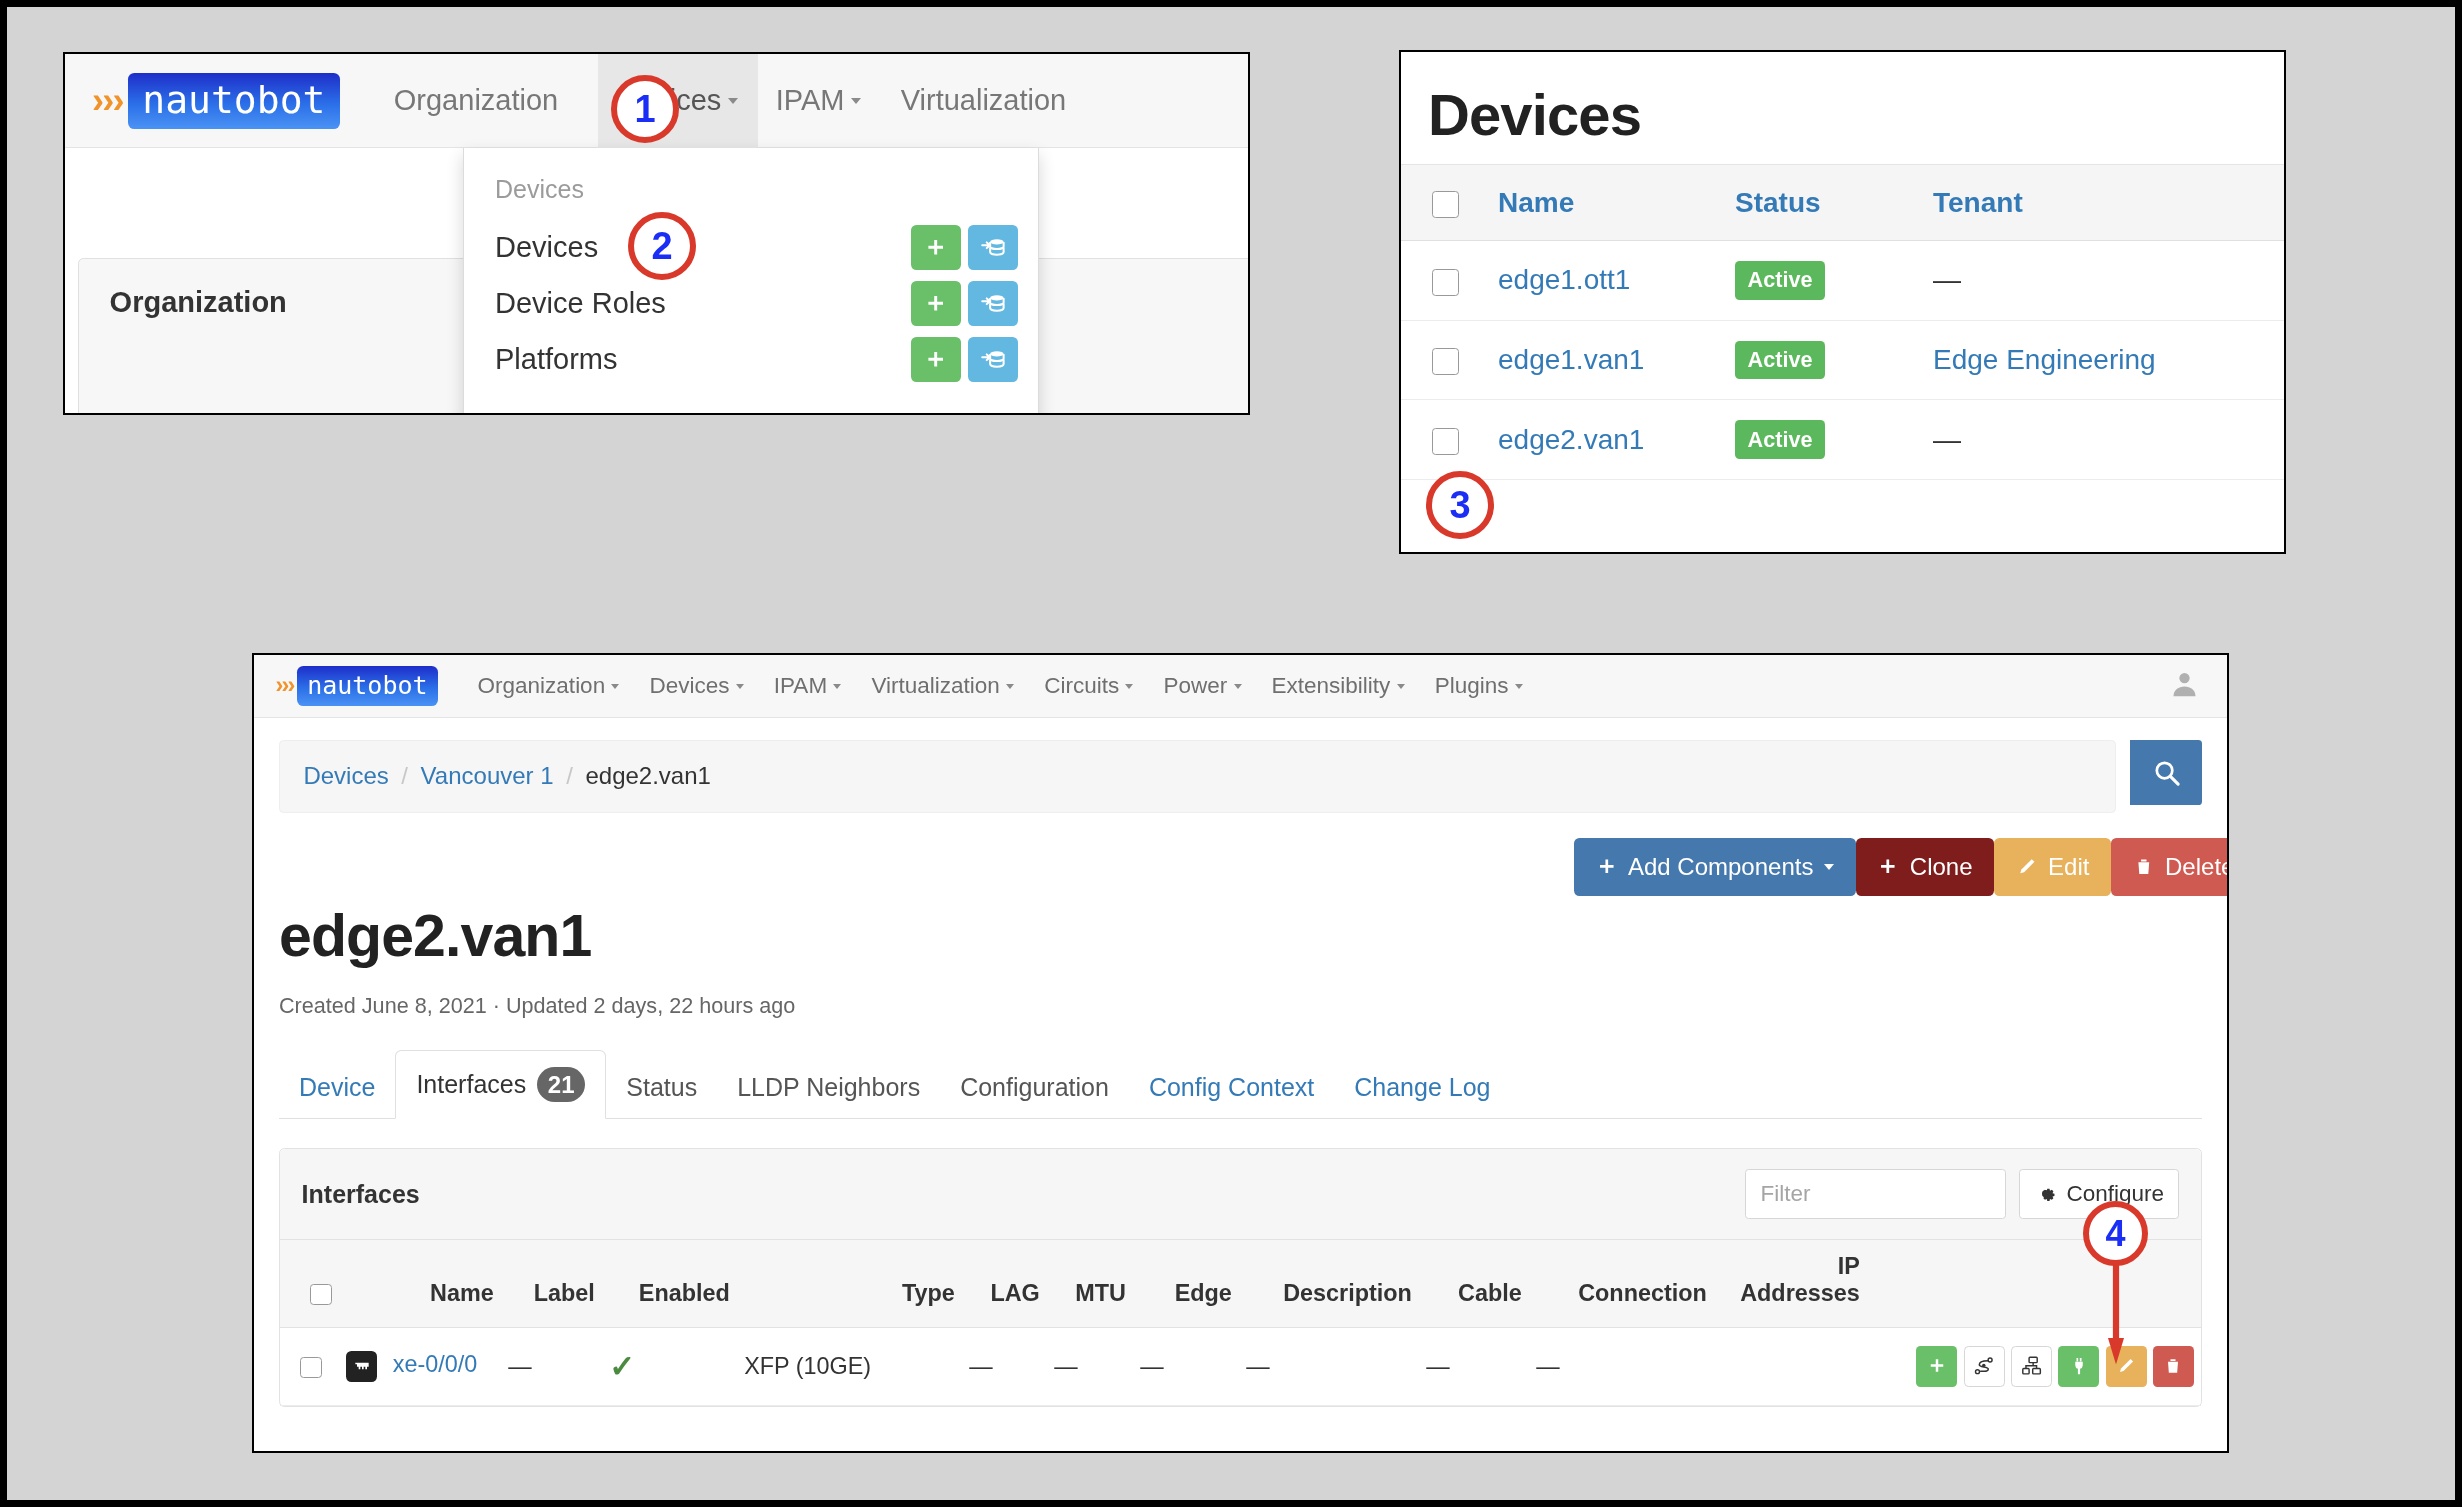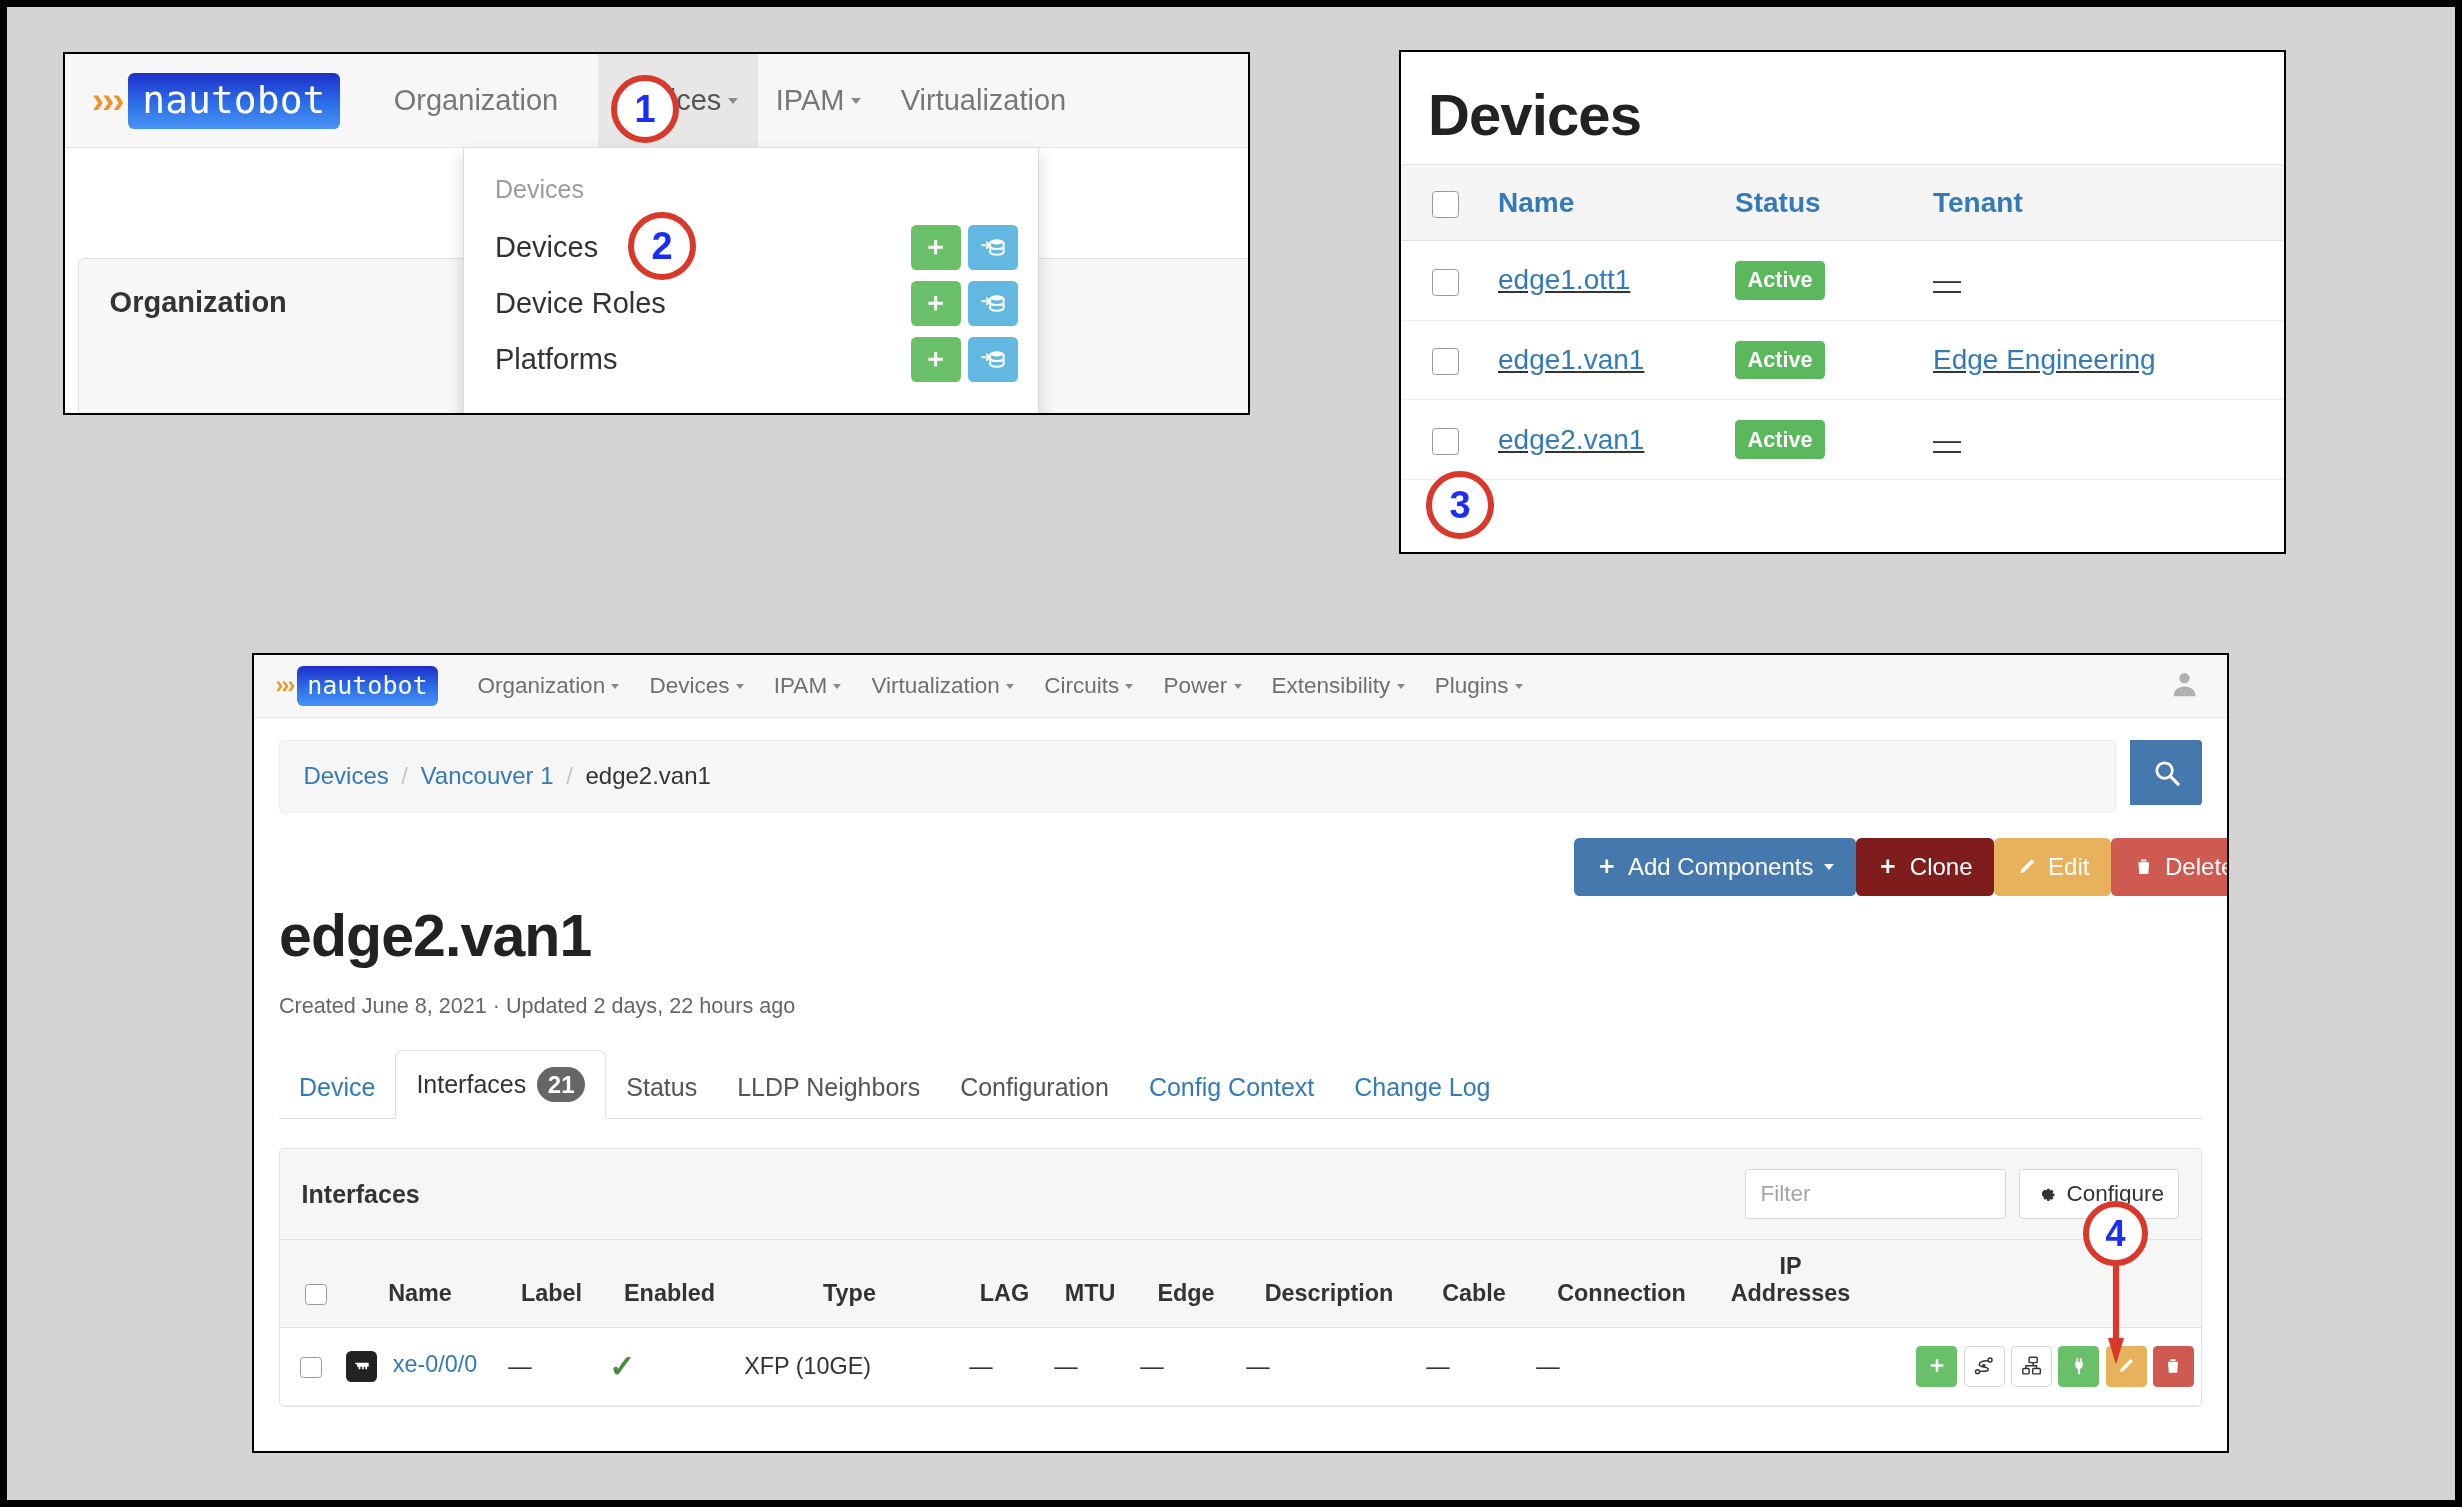--- a/index.html
+++ b/index.html
@@ -99,21 +99,21 @@
     background:#ffffff; border:2.7px solid #000000; overflow:hidden;
   }
   #p2-title { font-size:58px; font-weight:bold; color:#222; padding:29px 27px 16px; letter-spacing:-0.9px; }
   table.dev-table { width:100%; border-collapse:collapse; }
   table.dev-table th {
     background:#f5f5f5; color:#337ab7; font-size:28px; text-align:left;
     padding:21.6px 9px; border-top:0.9px solid #e4e4e4; border-bottom:1.8px solid #e0e0e0;
     font-weight:bold;
   }
   table.dev-table td {
-    font-size:28px; padding:20px 9px; border-bottom:0.9px solid #ececec; color:#333;text-decoration:underline;
+    font-size:28px; padding:20px 9px; border-bottom:0.9px solid #ececec; color:#333;
   }
   .cb {
     width:27px; height:27px; border:1.8px solid #999; border-radius:3.6px;
     background:#fff; display:inline-block; vertical-align:middle;
   }
   .lnk { color:#337ab7; text-decoration:none; }
   .badge-active {
     background:#5cb85c; color:#ffffff; font-size:21.6px; font-weight:bold;
     padding:6.3px 12.6px; border-radius:4.5px; display:inline-block;
   }
@@ -193,21 +193,21 @@
     width:261px; height:50px; border:0.9px solid #d6d6d6; border-radius:3.6px; background:#fff;
     font-size:22.5px; color:#a5a5a5; display:flex; align-items:center; padding:0 14.4px;
   }
   .configure-btn {
     height:50px; border:0.9px solid #d6d6d6; border-radius:3.6px; background:#ffffff;
     display:flex; align-items:center; gap:9px; padding:0 14.4px; font-size:22.5px; color:#333;
     margin-left:12.6px;
   }
   table.if-table { width:100%; border-collapse:collapse; }
   table.if-table th {
-    font-size:23.4px; color:#333; text-align:center; font-weight:bold;
+    font-size:23.4px; color:#333; text-align:right; font-weight:bold;
     padding:12.6px 7.2px 20px; background:#f6f6f6; border-bottom:0.9px solid #e2e2e2;
     vertical-align:bottom;
   }
   table.if-table td {
     font-size:23.4px; padding:18px 7.2px; color:#333; border-bottom:0.9px solid #ececec;
     vertical-align:middle;
   }
   .port-icon {
     width:31px; height:31px; background:#222; border-radius:5.4px;
     display:inline-flex; align-items:center; justify-content:center; vertical-align:middle;

